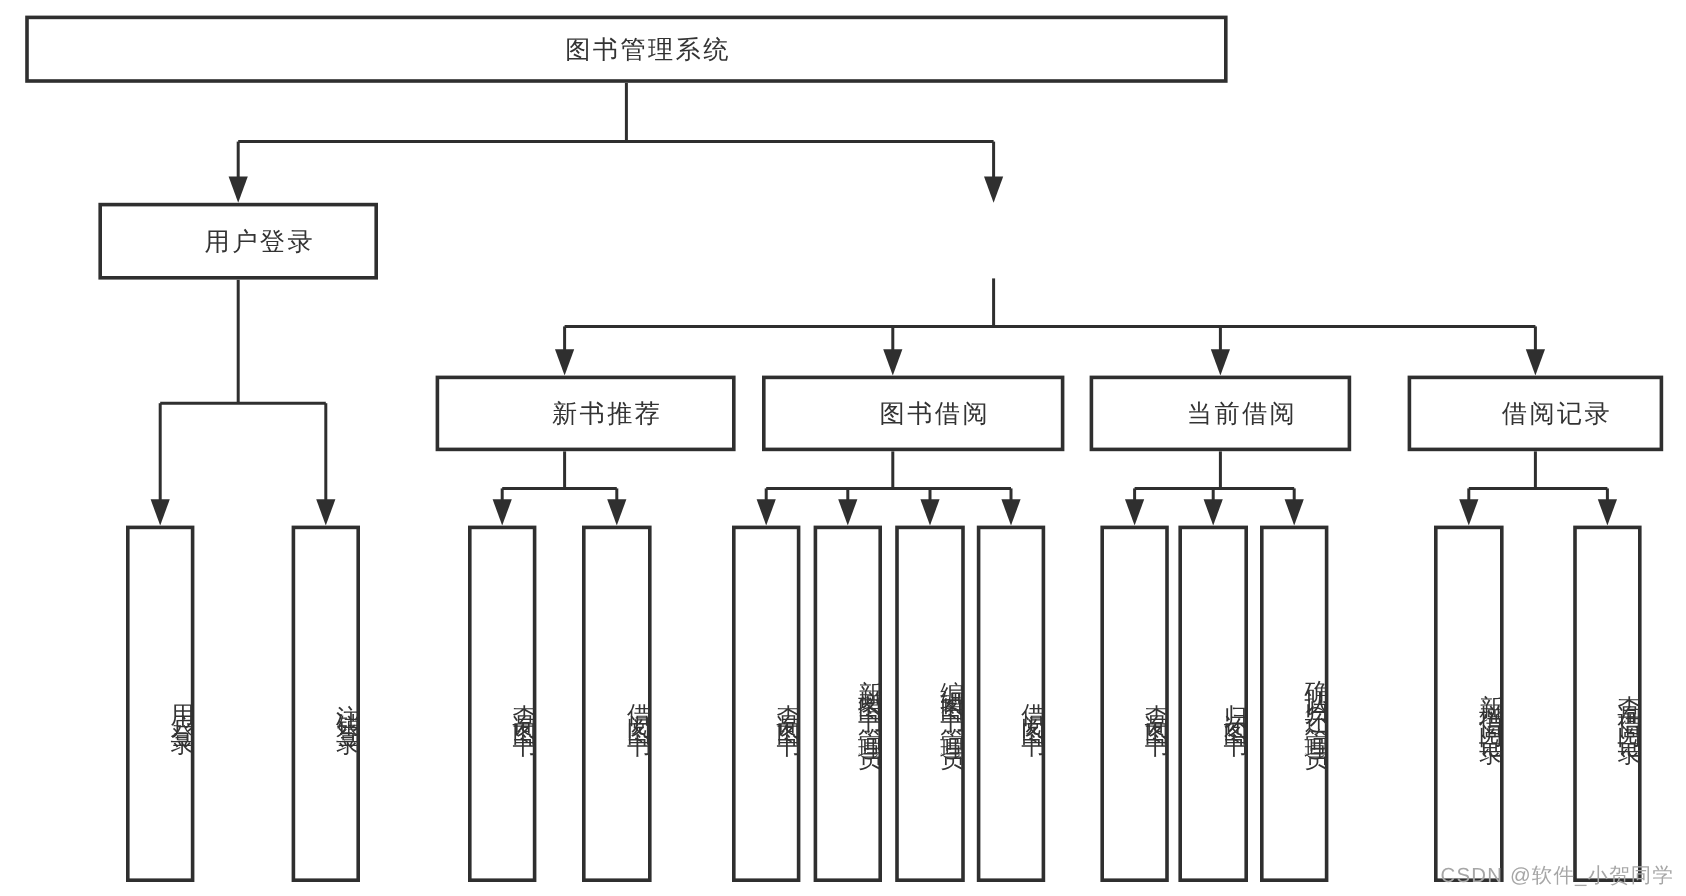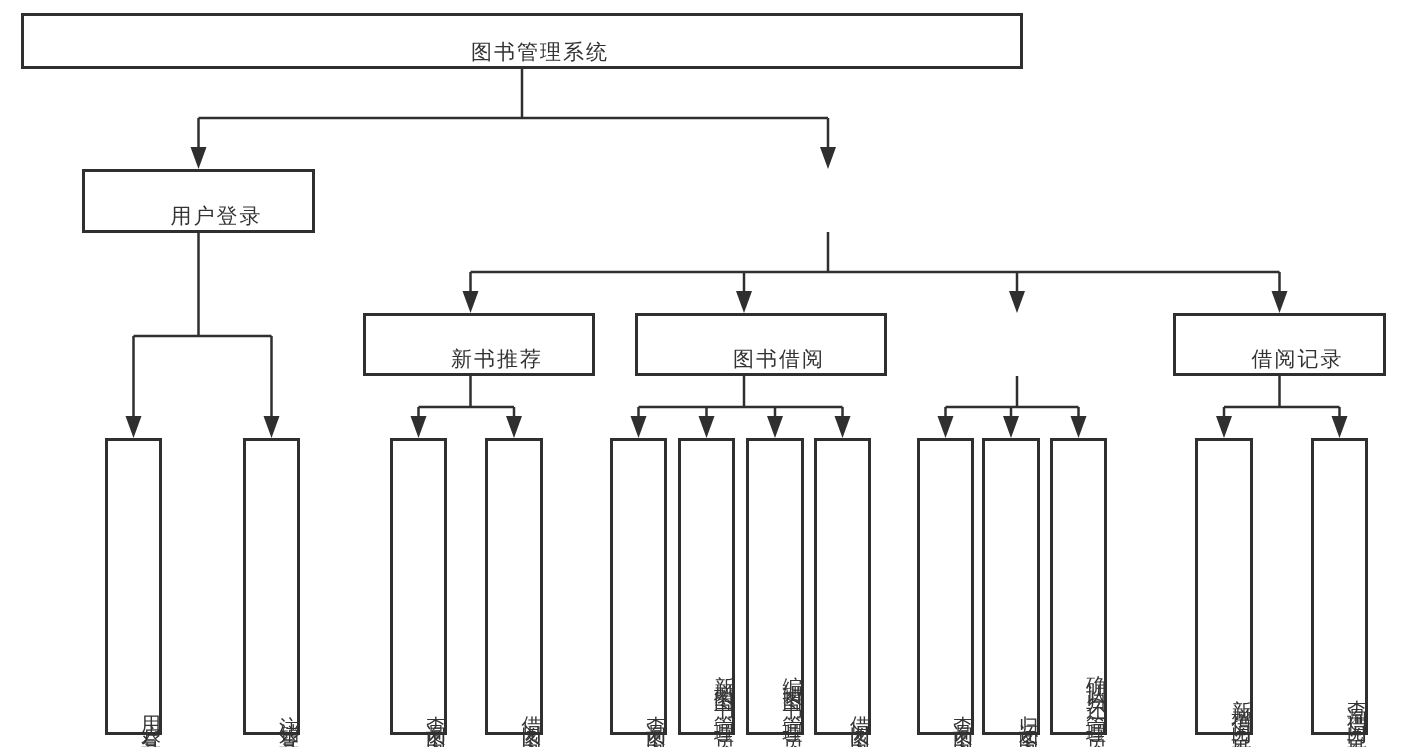--- a/index.html
+++ b/index.html
@@ -14,21 +14,21 @@
     background:#ffffff;
     overflow:hidden;
     font-family:"Liberation Sans","DejaVu Sans",sans-serif;
   }
   #connectors{position:absolute;left:0;top:0;width:1405px;height:747px;}
   .box{
     position:absolute;
     border:3px solid var(--line);
     background:#ffffff;
     box-sizing:border-box;
-    display:flex;align-items:flex-end;justify-content:center;
+    display:flex;align-items:center;justify-content:center;
     color:var(--text);
     padding-left:36px;
   }
   .hlabel{font-size:21px;letter-spacing:2px;white-space:nowrap;}
   .vlabel{
     writing-mode:vertical-rl;
     text-orientation:mixed;
     font-size:20px;
     letter-spacing:8px;
     line-height:1;
@@ -103,25 +103,28 @@
     </svg>
 
   <div class="box" style="left:21px;top:13px;width:1002px;height:56px;">
     <span class="hlabel">图书管理系统</span>
   </div>
 
   <div class="box" style="left:82px;top:169px;width:233px;height:64px;">
     <span class="hlabel">用户登录</span>
   </div>
 
-  <div class="box" style="left:363px;top:313px;width:232px;height:63px;">
+  <div class="box" style="left:363px;top:313px;width:250px;height:63px;">
     <span class="hlabel">新书推荐</span>
   </div>
   <div class="box" style="left:635px;top:313px;width:252px;height:63px;">
     <span class="hlabel">图书借阅</span>
+  </div>
+  <div class="box" style="left:908px;top:313px;width:218px;height:63px;">
+    <span class="hlabel">当前借阅</span>
   </div>
   <div class="box" style="left:1173px;top:313px;width:213px;height:63px;">
     <span class="hlabel">借阅记录</span>
   </div>
 
   <div class="box" style="left:105px;top:438px;width:57px;height:297px;">
     <span class="vlabel">用户登录</span>
   </div>
   <div class="box" style="left:243px;top:438px;width:57px;height:297px;">
     <span class="vlabel">注销登录</span>
@@ -157,13 +160,14 @@
     <span class="vlabel">确认归还（管理员）</span>
   </div>
 
   <div class="box" style="left:1195px;top:438px;width:58px;height:297px;">
     <span class="vlabel">新增借阅记录</span>
   </div>
   <div class="box" style="left:1311px;top:438px;width:57px;height:297px;">
     <span class="vlabel">查询借阅记录</span>
   </div>
 
+  <div id="watermark">CSDN @软件_小贺同学</div>
 </div>
 
 </body></html>

